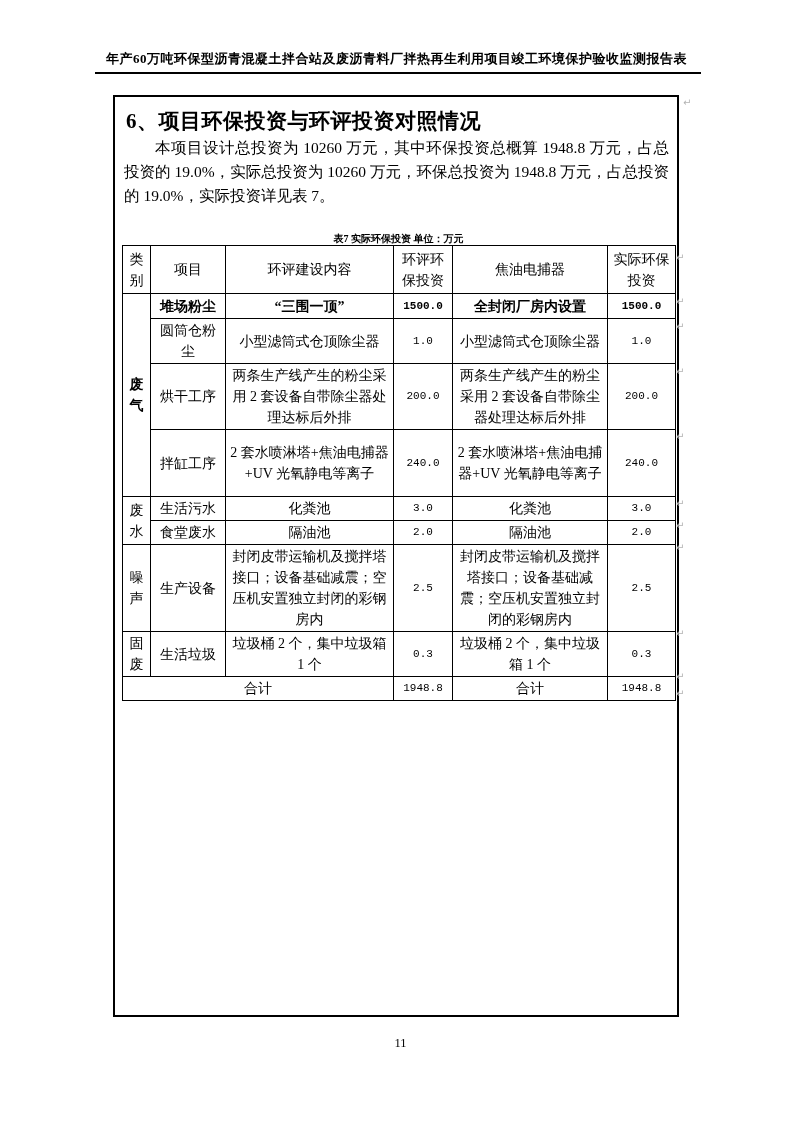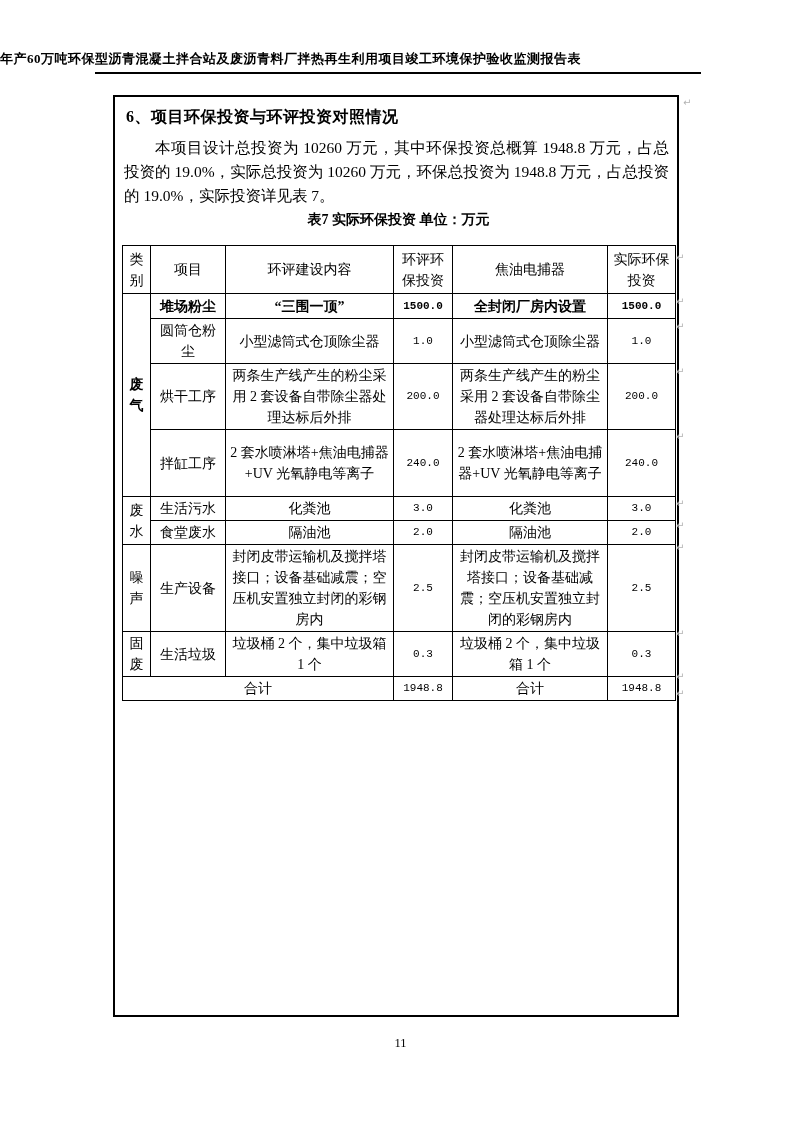--- a/index.html
+++ b/index.html
@@ -5,49 +5,50 @@
   * { margin: 0; padding: 0; box-sizing: border-box; }
   html, body { background: #ffffff; }
   body {
     width: 793px; height: 1122px;
     position: relative;
     font-family: "Liberation Serif", serif;
     color: #000;
   }
   .doc-header {
     position: absolute; top: 50px; left: 0; width: 793px;
+    text-align: center;
     font-size: 13px; font-weight: bold;
     letter-spacing: 0.5px;
   }
   .header-rule {
     position: absolute; top: 72px; left: 95px;
     width: 606px; height: 2px; background: #000;
   }
   .outer-box {
     position: absolute; top: 95px; left: 113px;
     width: 566px; height: 922px;
     border: 2px solid #000;
     background: #fff;
   }
   .section-title {
     position: absolute; top: 107px; left: 126px;
-    font-size: 16px; font-weight: bold;
+    font-size: 21px; font-weight: bold;
     letter-spacing: 0.5px;
   }
   .body-paragraph {
     position: absolute; top: 136px; left: 124px;
     width: 545px;
     font-size: 15.5px; line-height: 24px;
     text-align: justify;
     text-indent: 2em;
   }
   .table-title {
-    position: absolute; top: 211px; left: 122px; width: 553px;
-    text-align: center;
-    font-size: 14px; font-weight: bold;
+    position: absolute; top: 232px; left: 122px; width: 553px;
+    text-align: center;
+    font-size: 10px; font-weight: bold;
   }
   table.invest-table {
     position: absolute; top: 245px; left: 122px;
     width: 553px;
     border-collapse: collapse;
     table-layout: fixed;
   }
   .invest-table td {
     border: 1px solid #000;
     text-align: center;

